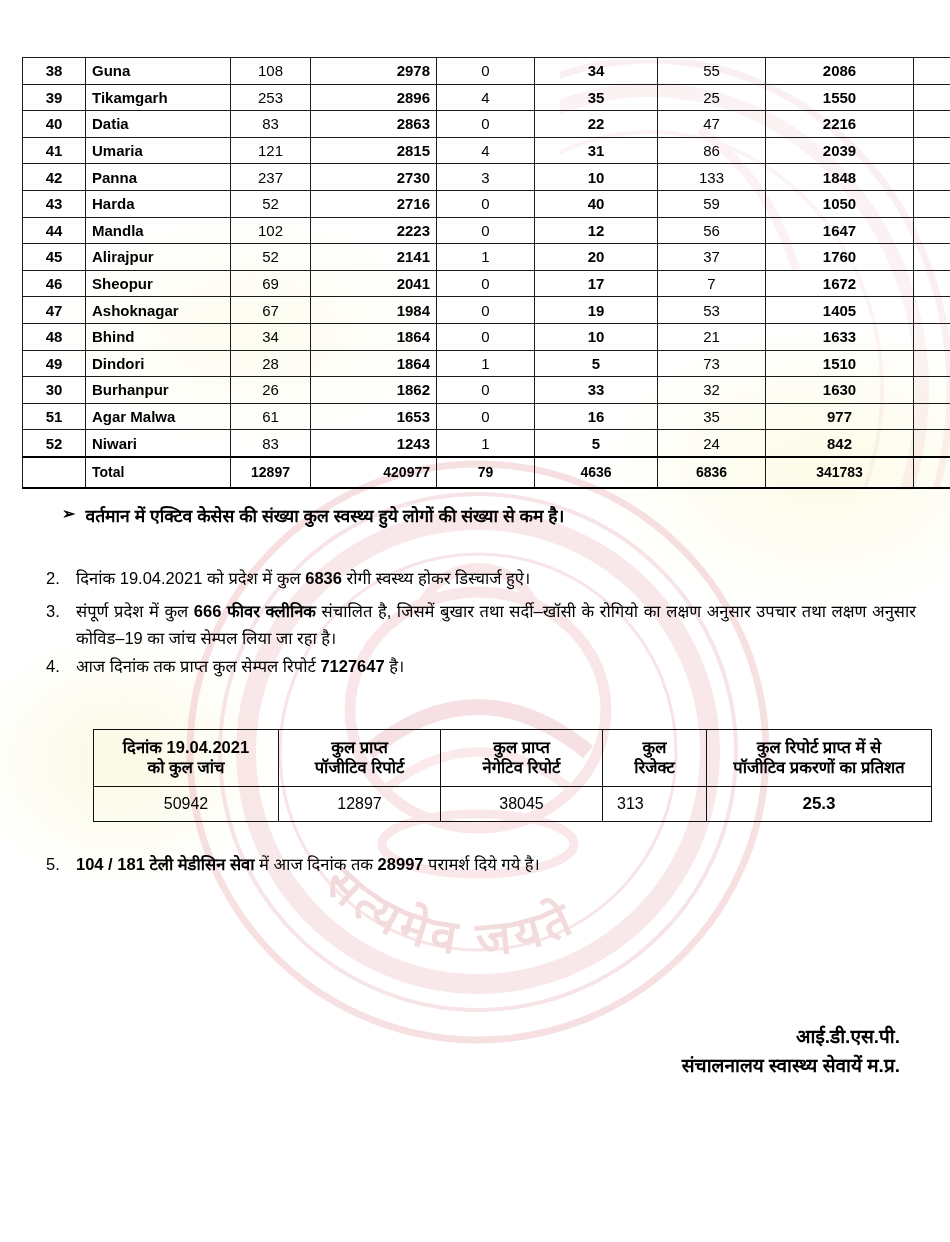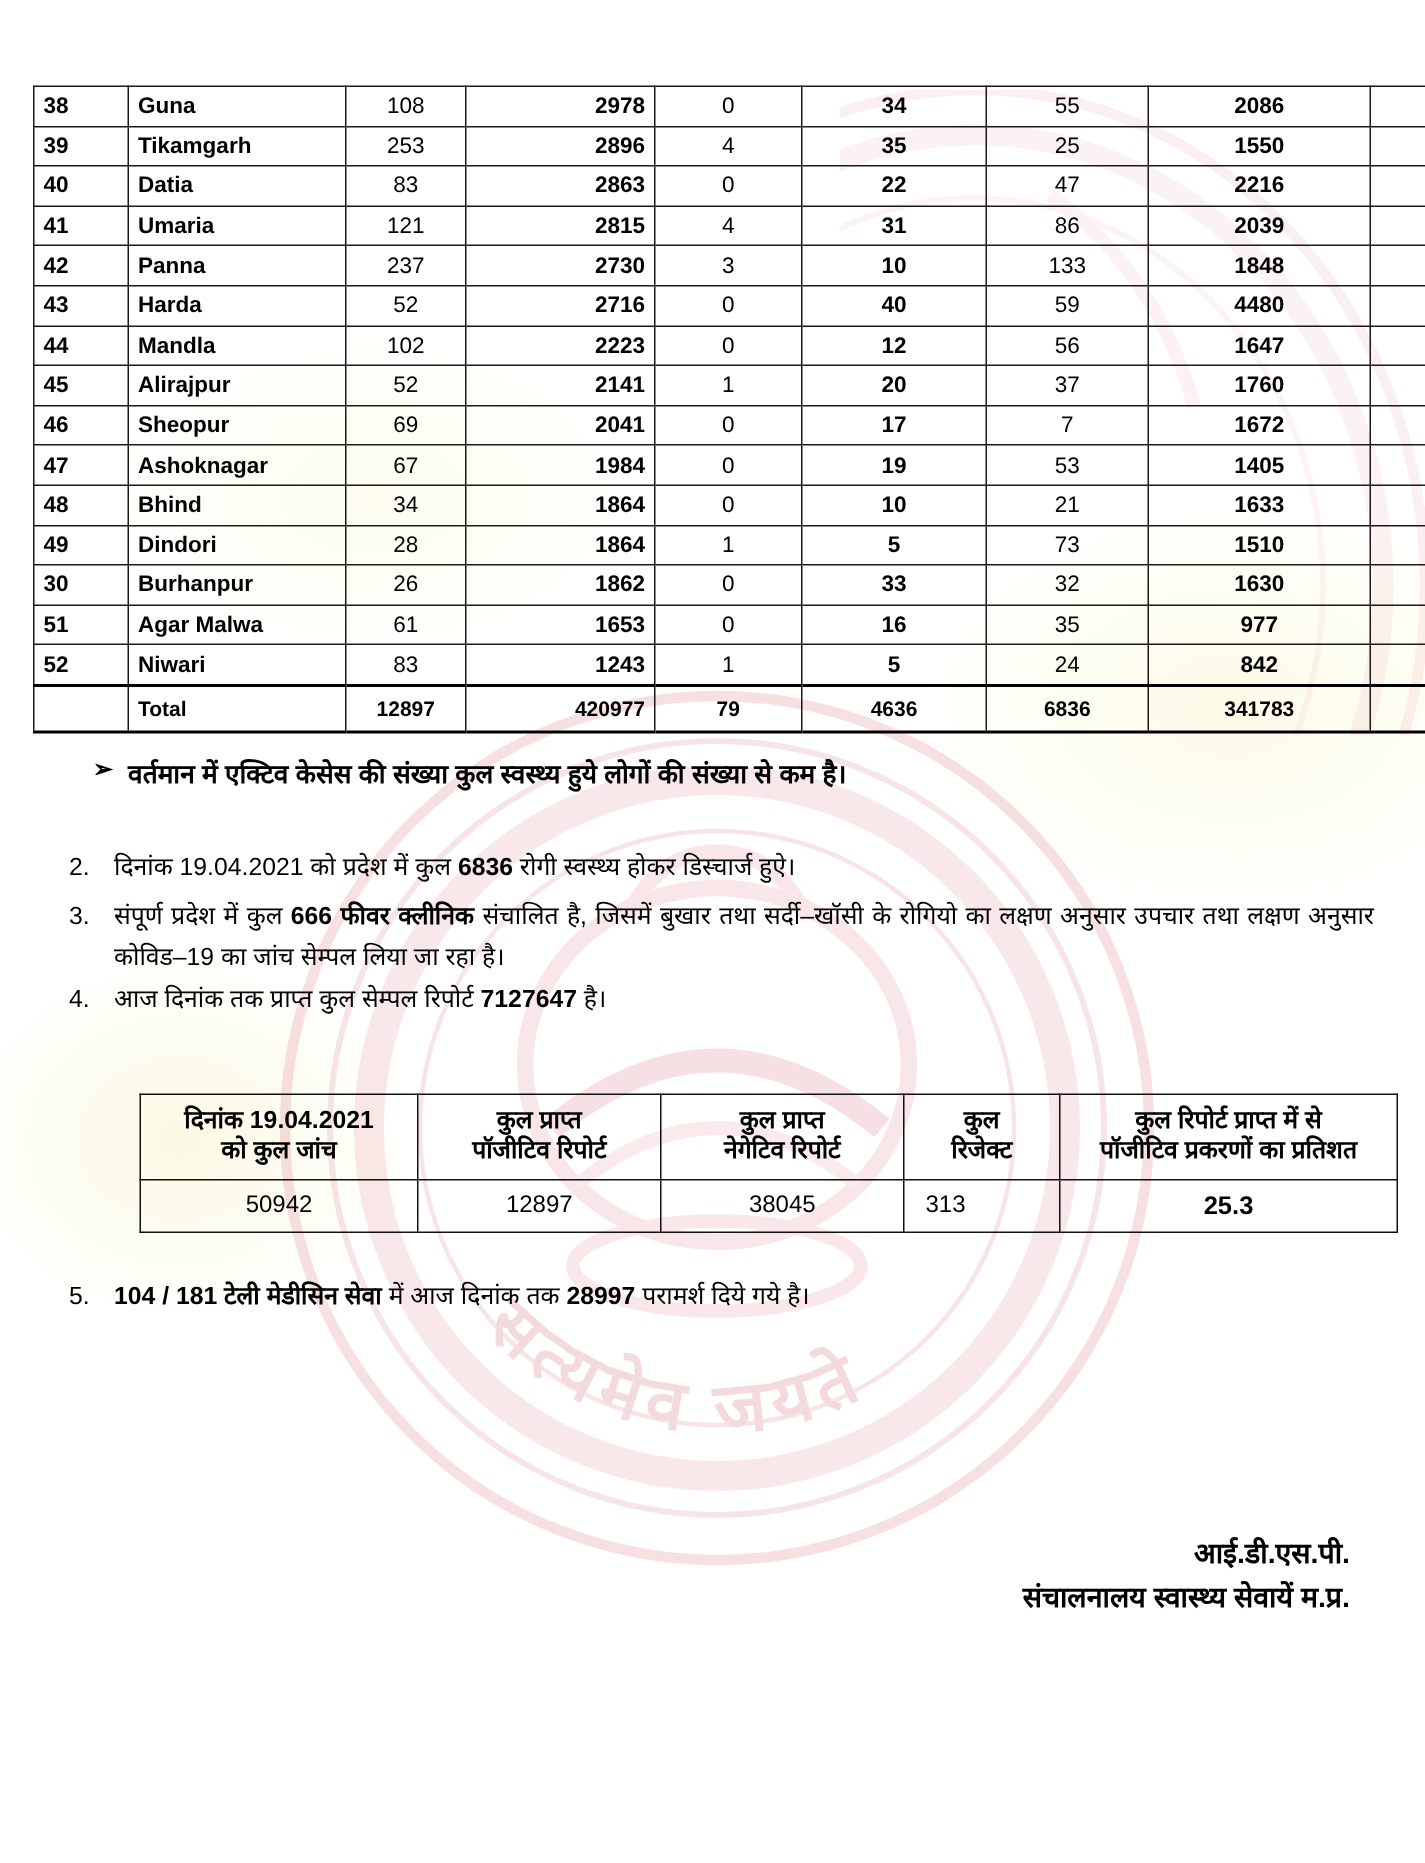--- a/index.html
+++ b/index.html
@@ -61,21 +61,21 @@
   }
   table.grid td {
     border: 1px solid #1a1a1a;
     height: 25.6px;
     padding: 0 6px;
     font-size: 15px;
     color: #000;
     line-height: 1.0;
     background: transparent;
   }
-  .c-sn    { width: 50px;  text-align: left; font-weight: bold; }
+  .c-sn    { width: 50px;  text-align: center; font-weight: bold; }
   .c-dist  { width: 132px; text-align: left;   font-weight: bold; padding-left: 10px; }
   .c-new   { width: 67px;  text-align: center; font-weight: normal; }
   .c-tot   { width: 113px; text-align: right; font-weight: bold; }
   .c-death { width: 85px;  text-align: center; font-weight: normal; }
   .c-tdeath{ width: 110px; text-align: center; font-weight: bold; }
   .c-disc  { width: 95px;  text-align: center; font-weight: normal; }
   .c-tdisc { width: 135px; text-align: center; font-weight: bold; }
   .c-act   { width: 117px; text-align: center; font-weight: bold; }
   tr.total-row td {
     font-weight: bold;
@@ -282,21 +282,21 @@
             <td class="c-act">872</td>
           </tr>
           <tr>
             <td class="c-sn">43</td>
             <td class="c-dist">Harda</td>
             <td class="c-new">52</td>
             <td class="c-tot">2716</td>
             <td class="c-death">0</td>
             <td class="c-tdeath">40</td>
             <td class="c-disc">59</td>
-            <td class="c-tdisc">4480</td>
+            <td class="c-tdisc">1050</td>
             <td class="c-act">166</td>
           </tr>
           <tr>
             <td class="c-sn">44</td>
             <td class="c-dist">Mandla</td>
             <td class="c-new">102</td>
             <td class="c-tot">2223</td>
             <td class="c-death">0</td>
             <td class="c-tdeath">12</td>
             <td class="c-disc">56</td>

